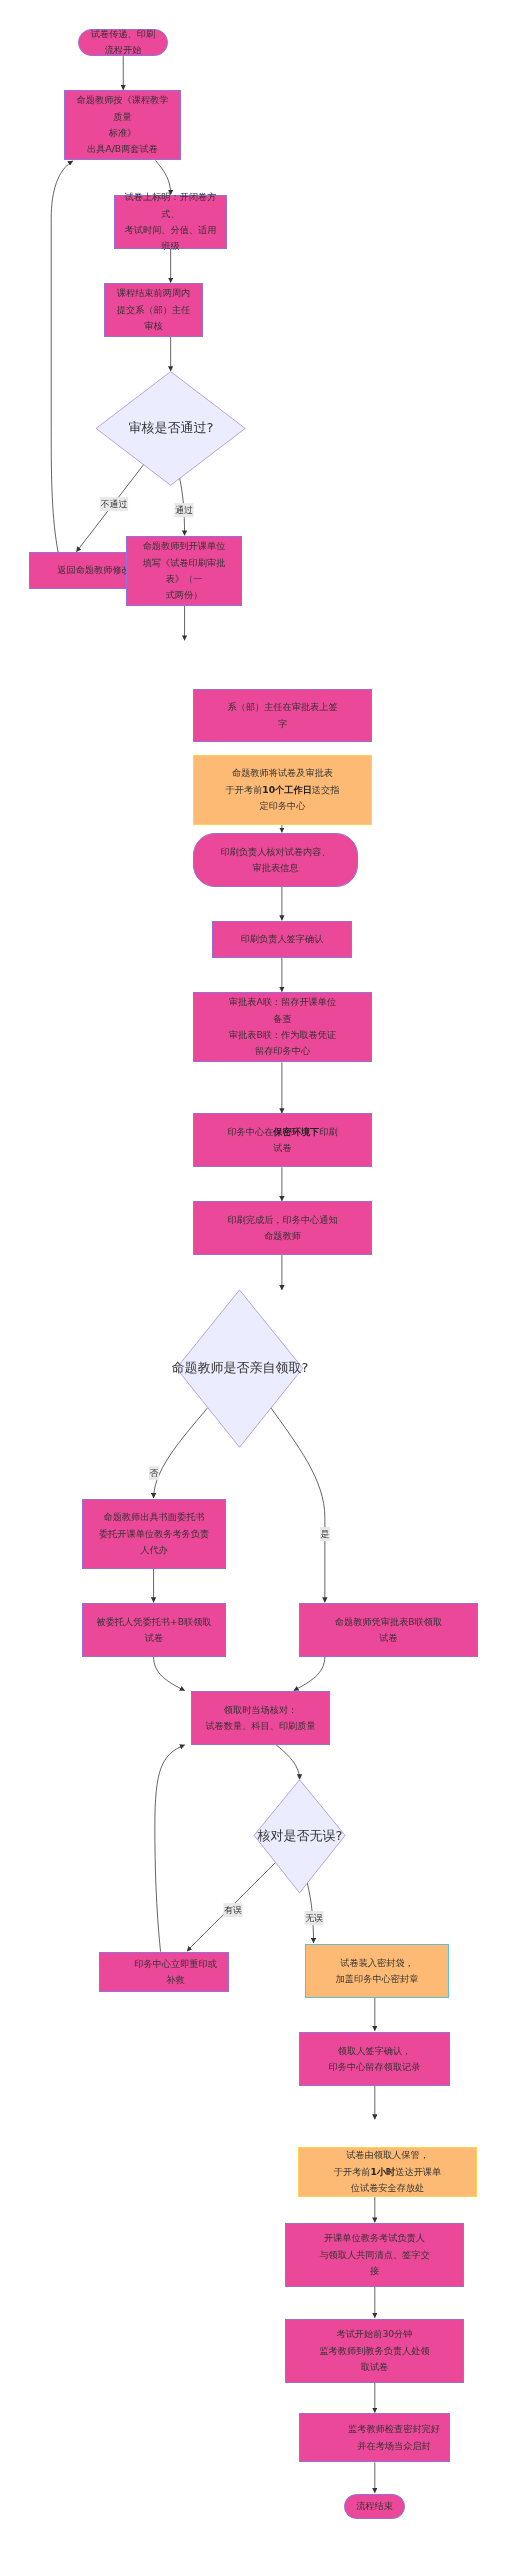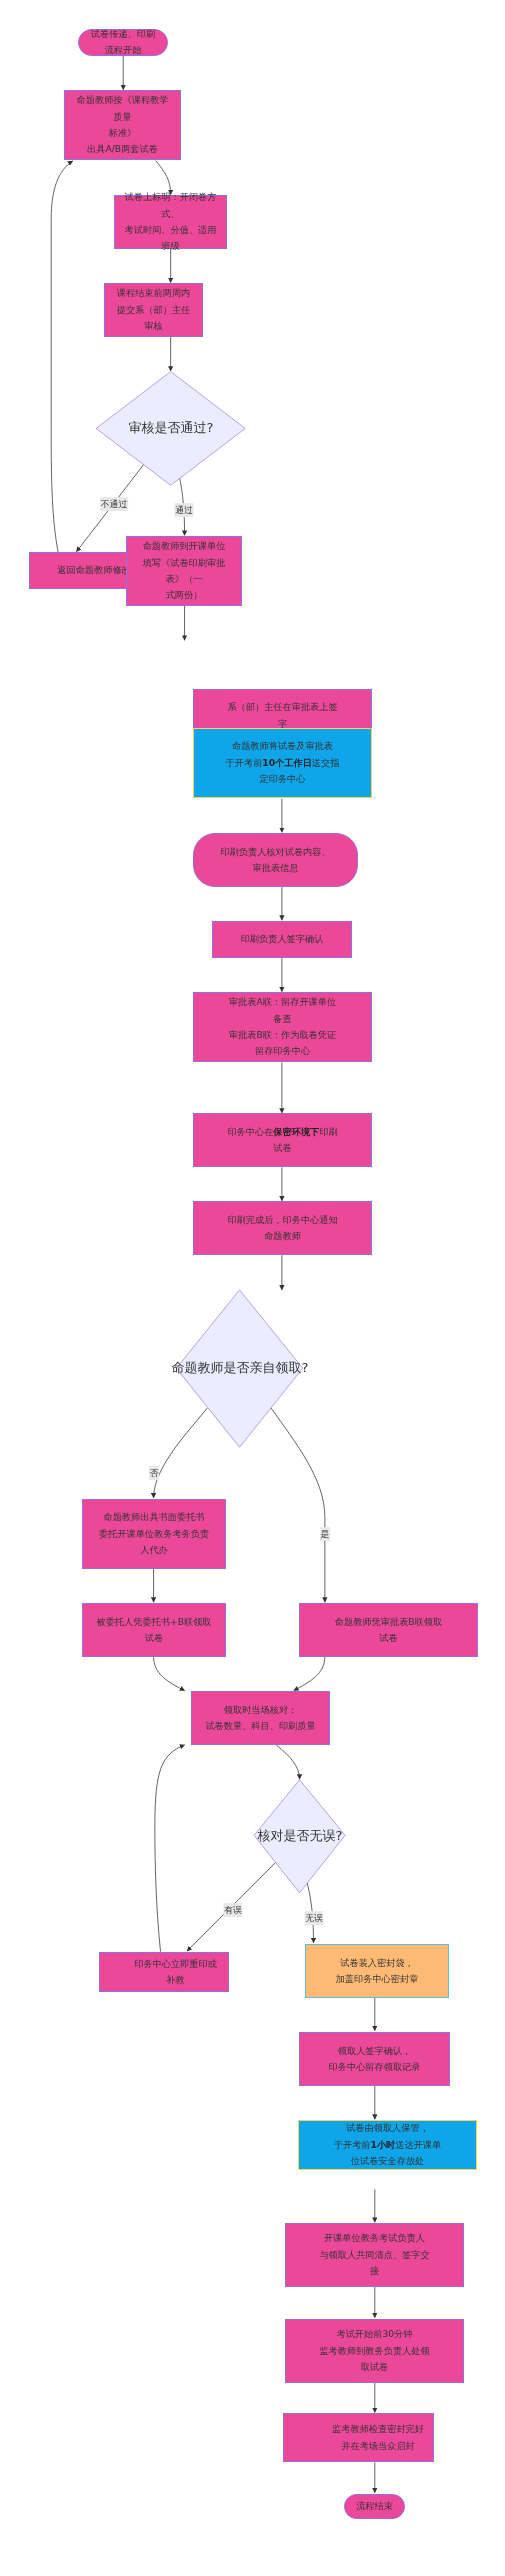--- a/index.html
+++ b/index.html
@@ -3,21 +3,21 @@
 <meta charset="utf-8">
 <style>
   html, body { margin: 0; padding: 0; background: #ffffff; }
   body { width: 505px; height: 2576px; position: relative; overflow: hidden;
          font-family: "DejaVu Sans", "Liberation Sans", sans-serif; color: #333333; }
   #edges { position: absolute; left: 0; top: 0; width: 505px; height: 2576px; }
   .node { position: absolute; box-sizing: border-box; display: flex; align-items: center;
           justify-content: center; text-align: center; font-size: 9.2px; line-height: 16.4px;
           background: #ec4899; border: 0.9px solid #9370DB; padding: 3.8px 8.9px; }
   .node.pill { border-radius: 15px; }
-  .node.warn { background: #0ea5e9; border-color: #FFD54F; }
+  .node.warn { background: #fdba74; border-color: #FFD54F; margin-top: 27px; }
   .node.ok { background: #fdba74; border-color: #5BC0DE; }
   .node .txt { white-space: pre-line; }
   .node b { font-weight: bold; color: #222; }
   .dlabel { position: absolute; font-size: 13px; line-height: 14px; text-align: center;
             transform: translate(-50%, -50%); white-space: nowrap; }
   .elabel { position: absolute; background: #E8E8E8; font-size: 8.9px; line-height: 12.6px;
             padding: 0.6px 0.6px; transform: translate(-50%, -50%); white-space: nowrap; color: #333; }
 </style>
 </head>
 <body>
@@ -201,21 +201,21 @@
 与领取人共同清点、签字交
 接</span>
 </div>
 
 <div class="node" style="left:285px;top:2319px;width:179px;height:64px;justify-content:center;">
   <span class="txt">考试开始前30分钟
 监考教师到教务负责人处领
 取试卷</span>
 </div>
 
-<div class="node" style="left:283px;top:2413px;width:151px;height:49px;padding-left:48px;">
+<div class="node" style="left:299px;top:2413px;width:151px;height:49px;padding-left:48px;">
   <span class="txt">监考教师检查密封完好
 并在考场当众启封</span>
 </div>
 
 <div class="node pill" style="left:344px;top:2494px;width:61px;height:25px;padding:2.5px 6.3px;">
   <span class="txt">流程结束</span>
 </div>
 
 
 </body></html>

